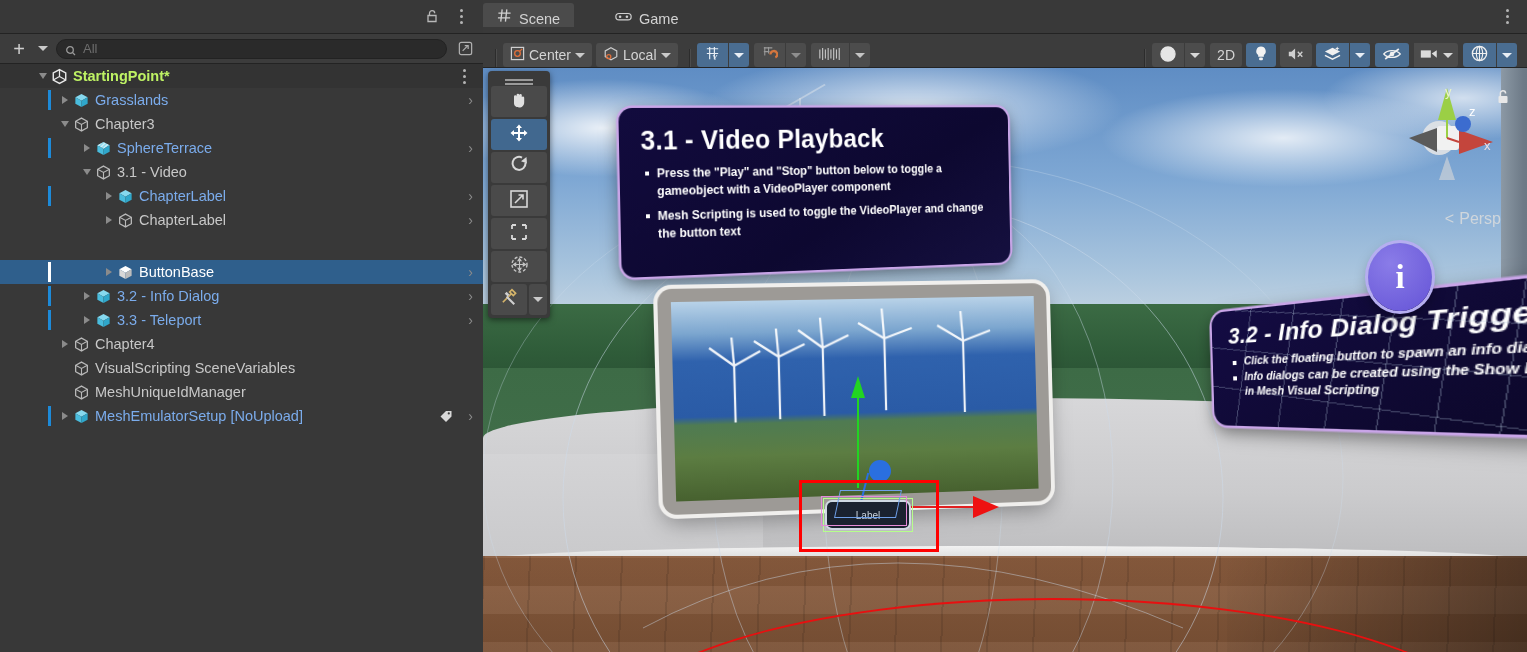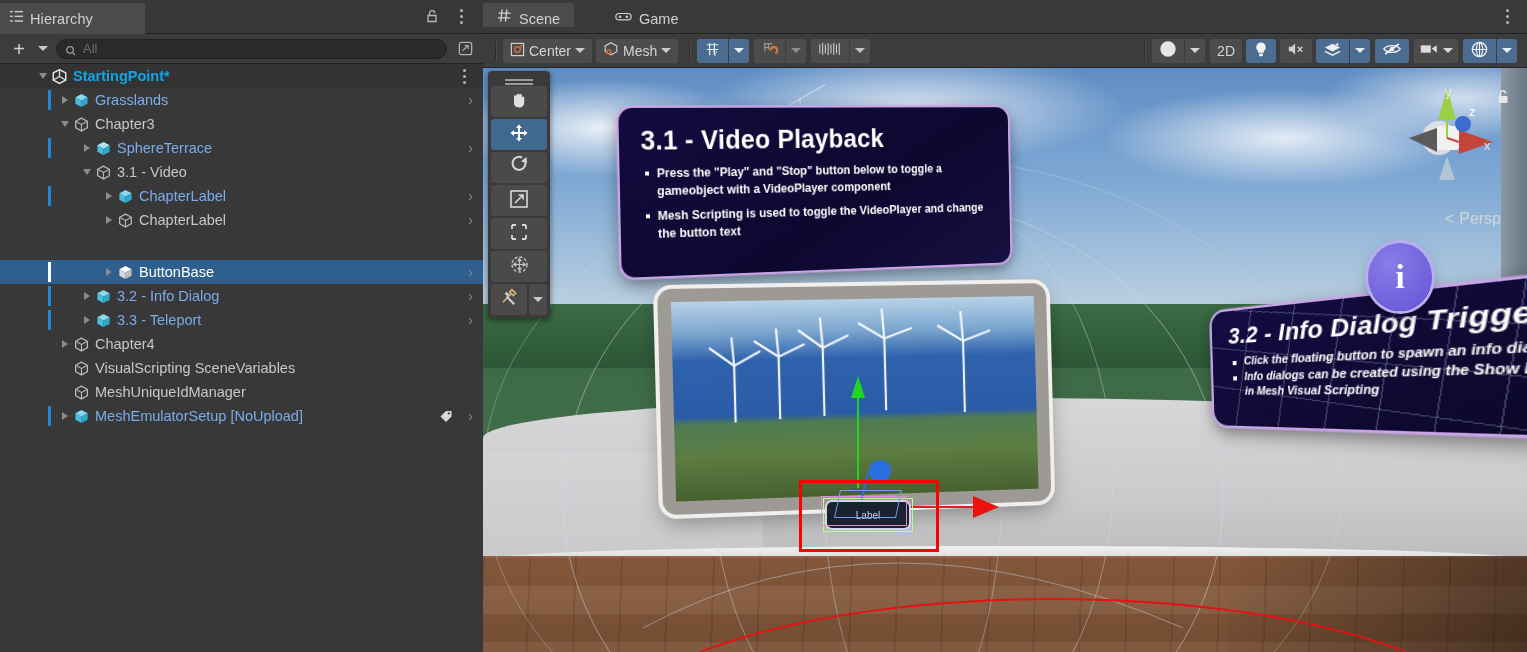--- a/index.html
+++ b/index.html
@@ -49,21 +49,21 @@
   .popout-btn { width: 24px; height: 22px; display:flex; align-items:center; justify-content:center; margin-left:4px;}
 
   #tree { position: absolute; left: 0; top: 64px; width: 483px; height: 588px; background: #383838; overflow: hidden; }
   .row {
     position: relative; height: 24px; display: flex; align-items: center;
     font-size: 14.5px; color: #c8c8c8; white-space: nowrap;
   }
   .row.selected { background: #2f5f8c; margin-top: 28px; }
   .row.selected .row-label { color: #ffffff; }
   .row.header { background: #333333; }
-  .row.header .row-label { color: #0ea5e9; font-weight: bold; }
+  .row.header .row-label { color: #bef264; font-weight: bold; }
   .prefab-bar { position: absolute; left: 48px; top: 2px; width: 3px; height: 20px; background: #1d8ad8; }
   .row.selected .prefab-bar { background: #ffffff; }
   .twisty { width: 13px; height: 13px; flex: 0 0 auto; display:flex; align-items:center; justify-content:center;}
   .tri-right { width:0;height:0;border-top:4.5px solid transparent;border-bottom:4.5px solid transparent;border-left:6.5px solid #8b8b8b;}
   .tri-down { width:0;height:0;border-left:4.5px solid transparent;border-right:4.5px solid transparent;border-top:6.5px solid #8b8b8b;}
   .go-icon { width: 17px; height: 17px; flex: 0 0 auto; margin: 0 4px 0 2px; }
   .row-label { margin-left: 1px; }
   .lbl-prefab { color: #7bacec; }
   .lbl-plain  { color: #c8c8c8; }
   .row-chev { position: absolute; right: 10px; top: 4px; color: #8b8b8b; font-size: 14px; line-height: 16px; }
@@ -76,21 +76,21 @@
   .scene-tabbar { position: absolute; left: 0; top: 0; width: 1044px; height: 34px; background: #393939; border-bottom: 1px solid #232323;}
   .stab { position: absolute; top: 3px; height: 24px; display: flex; align-items: flex-end; gap: 7px; padding: 0 14px; }
   .stab.active { background: #4b4b4b; border-radius: 3px 3px 0 0; }
   .stab-label { color: #d2d2d2; font-size: 14.5px; }
   .scene-kebab { position: absolute; right: 12px; top: 6px; width: 16px; height: 20px;
     display:flex; flex-direction:column; align-items:center; justify-content:center; gap:3px;}
 
   .scene-toolbar {
     position: absolute; left: 0; top: 34px; width: 1044px; height: 34px;
     background: #3c3c3c; border-bottom: 1px solid #242424;
-    display: flex; align-items: center; padding: 0 5px;
+    display: flex; align-items: flex-end; padding: 0 5px;
   }
   .tb-sep { width: 1px; height: 18px; background: #2c2c2c; margin: 0 7px; box-shadow: 1px 0 0 #4c4c4c; }
   .tb-btn {
     height: 24px; background: #4c4c4c; border-radius: 3px; display: flex; align-items: center;
     justify-content: center; gap: 4px; padding: 0 7px; color: #d4d4d4; font-size: 14px; margin-right: 4px;
   }
   .tb-btn.on { background: #4a6d91; }
   .tb-group { display: flex; align-items: center; margin-right: 5px; }
   .tb-group .tb-btn { margin-right: 0; }
   .tb-group .tb-btn:first-child { border-radius: 3px 0 0 3px; }
@@ -242,33 +242,20 @@
 </style>
 </head>
 <body>
 
 <div id="root">
 
   <div id="hierarchy">
     <div class="panel-topline"></div>
 
     <div class="tabbar">
-      <div class="tab-hier">
-        <span>
-          <svg width="15" height="15" viewBox="0 0 16 16">
-            <rect x="1" y="2" width="3" height="1.6" fill="#c6c6c6"></rect>
-            <rect x="1" y="7" width="3" height="1.6" fill="#c6c6c6"></rect>
-            <rect x="1" y="12" width="3" height="1.6" fill="#c6c6c6"></rect>
-            <rect x="6" y="2" width="9" height="1.6" fill="#c6c6c6"></rect>
-            <rect x="6" y="7" width="9" height="1.6" fill="#c6c6c6"></rect>
-            <rect x="6" y="12" width="9" height="1.6" fill="#c6c6c6"></rect>
-          </svg>
-        </span>
-        <span class="tab-label">Hierarchy</span>
-      </div>
       <span class="hier-lock">
         <svg width="18" height="18" viewBox="0 0 18 18">
           <path d="M5 8.5 h8 v6 h-8 z" fill="none" stroke="#b8b8b8" stroke-width="1.3"></path>
           <path d="M6.5 8.5 v-2.2 a2.6 2.6 0 0 1 5.2 0" fill="none" stroke="#b8b8b8" stroke-width="1.3"></path>
         </svg>
       </span>
       <span class="hier-kebab">
         <i class="kdot"></i>
           <i class="kdot"></i>
           <i class="kdot"></i>
@@ -532,21 +519,21 @@
         <i class="caret-sm"></i>
       </div>
 
       <div class="tb-btn">
         <span>
           <svg width="16" height="16" viewBox="0 0 18 18">
             <path d="M9 2 L15.5 5.5 L15.5 12 L9 15.5 L2.5 12 L2.5 5.5 Z" fill="none" stroke="#cfcfcf" stroke-width="1.3"></path>
             <circle cx="6.5" cy="12" r="2.3" fill="none" stroke="#e2703a" stroke-width="1.4"></circle>
           </svg>
         </span>
-        <span>Mesh</span>
+        <span>Local</span>
         <i class="caret-sm"></i>
       </div>
 
       <i class="tb-sep"></i>
 
       <div class="tb-group">
         <div class="tb-btn on">
           <span>
             <svg width="17" height="17" viewBox="0 0 18 18">
               <path d="M3 4 H15 M3 9 H15 M6 2 V15 M11 2 V15" stroke="#e8eef5" stroke-width="1.25" fill="none"></path>

